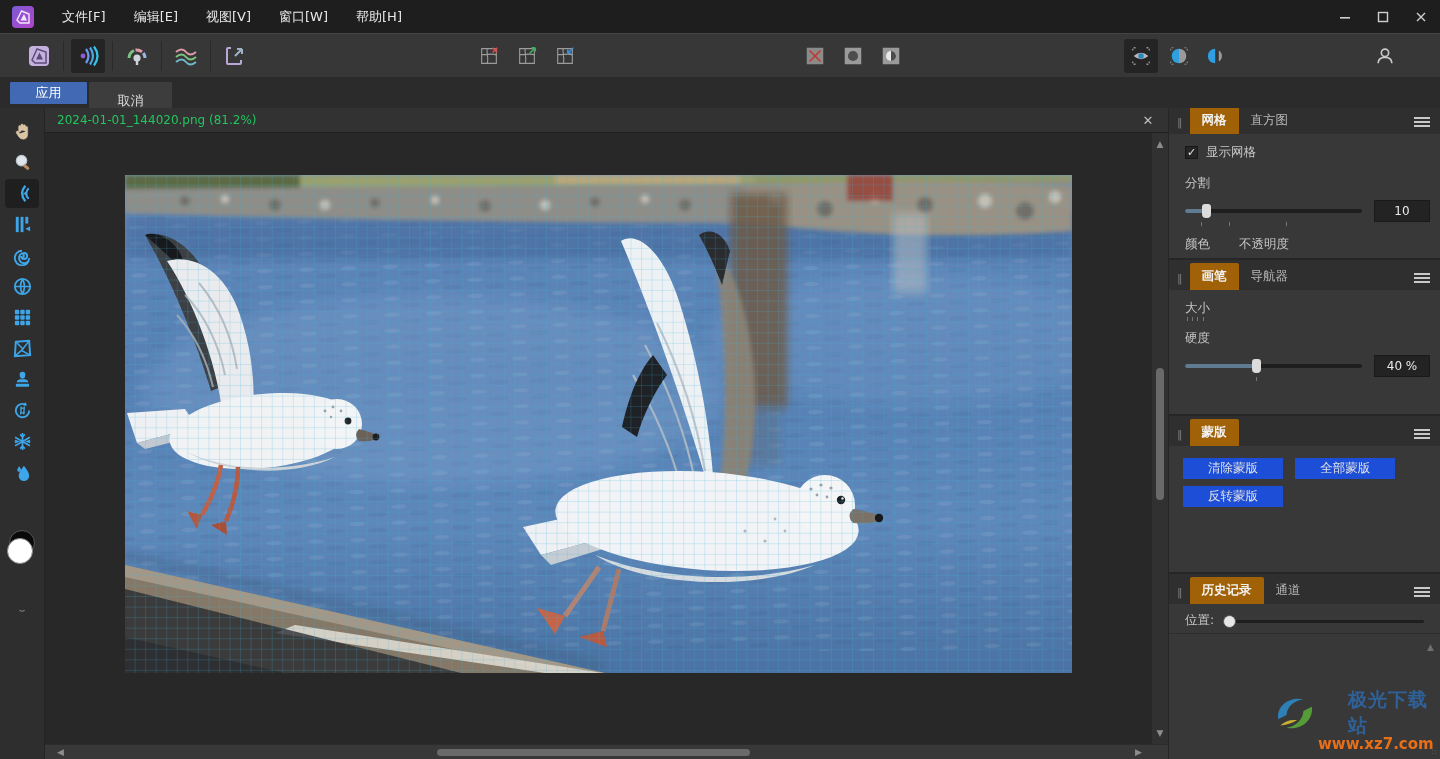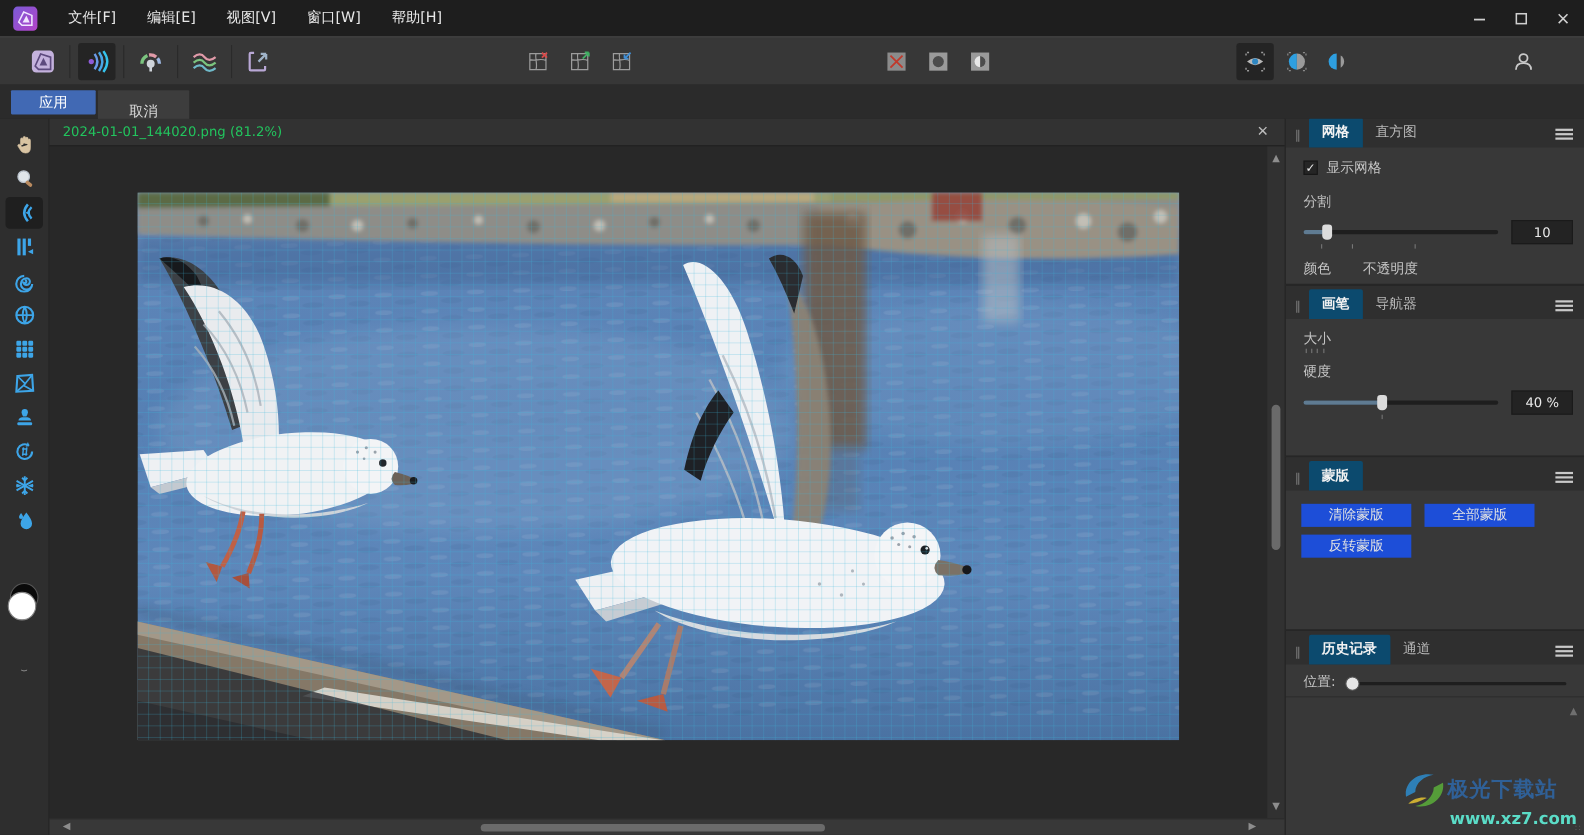--- a/index.html
+++ b/index.html
@@ -73,21 +73,21 @@
   .statusbar { height:27px; background:#323232; border-top:1px solid #272727; display:flex; align-items:center; padding-left:22px; }
   .status-bold { font-weight:bold; color:#f0f0f0; font-size:13px; }
   .status-rest { color:#b5b5b5; font-size:13px; margin-left:6px; }
 
   
   .rightpanel { width:272px; background:#383838; border-left:1px solid #262626; display:flex; flex-direction:column; position:relative; }
   .panel { border-bottom:2px solid #262626; overflow:hidden; position:relative; }
   .panel-header { height:26px; background:#2f2f2f; display:flex; align-items:flex-end; position:relative; }
   .grip { color:#7c7c7c; font-size:11px; margin:0 6px 5px 8px; letter-spacing:1px; }
   .ptab { padding:5px 12px 5px 12px; font-size:12.5px; color:#b9b9b9; }
-  .ptab.active { background:#0c4a6e; color:#f2f2f2; font-weight:bold; border-radius:2px 2px 0 0; }
+  .ptab.active { background:#a16207; color:#f2f2f2; font-weight:bold; border-radius:2px 2px 0 0; }
   .hamburger { margin-left:auto; margin-right:10px; margin-bottom:5px; width:16px; }
   .hamburger div { height:2px; background:#c9c9c9; margin:2px 0; }
   .panel-body { padding:10px 10px 8px 16px; }
   .plabel { color:#c6c6c6; font-size:12.5px; }
   .row { display:flex; align-items:center; }
   .checkrow { display:flex; align-items:center; margin-bottom:14px; }
   .checkbox { width:13px; height:13px; background:#252525; border:1px solid #171717; color:#e8e8e8;
     font-size:11px; line-height:12px; text-align:center; margin-right:8px; }
   .slider-row { display:flex; align-items:center; margin-top:8px; }
   .slider { position:relative; height:14px; flex:1; margin-right:12px; }
@@ -99,24 +99,24 @@
     font-size:12px; display:flex; align-items:center; justify-content:center; flex:0 0 auto; }
   .ticks { position:relative; height:5px; margin-right:68px; }
   .tick { position:absolute; top:0; width:1px; height:4px; background:#777; }
   .mask-btn { background:#1d4ed8; border:none; color:#e2e2e2; font-size:12.5px; font-family:inherit;
     width:100px; height:21px; margin:0 8px 7px 0; }
 
   .history-body { padding:8px 10px 4px 16px; }
   .hist-list { flex:1; border-top:1px solid #2d2d2d; position:relative; }
   .hist-arrow { position:absolute; top:8px; right:6px; color:#6f6f6f; font-size:9px; }
   .watermark { position:absolute; right:8px; bottom:6px; width:158px; opacity:.92; pointer-events:none; }
-  .wm-row { display:flex; align-items:center; }
+  .wm-row { display:flex; align-items:center;gap:32px; }
   .wm-logo { width:42px; height:42px; flex:0 0 auto; }
   .wm-text1 { color:#2f64a0; font-size:19px; font-weight:bold; letter-spacing:1px; }
-  .wm-text2 { color:#5eead4; font-size:15px; font-weight:bold; margin-left:44px; margin-top:-4px; }
+  .wm-text2 { color:#f97316; font-size:15px; font-weight:bold; margin-left:44px; margin-top:-4px; }
   .corner-grip { position:absolute; right:2px; bottom:2px; color:#5e5e5e; font-size:8px; letter-spacing:1px; }
 </style>
 </head>
 <body>
 
 <div class="app">
 
   <div class="titlebar">
     <div class="app-logo">
       <svg viewBox="0 0 16 16">

